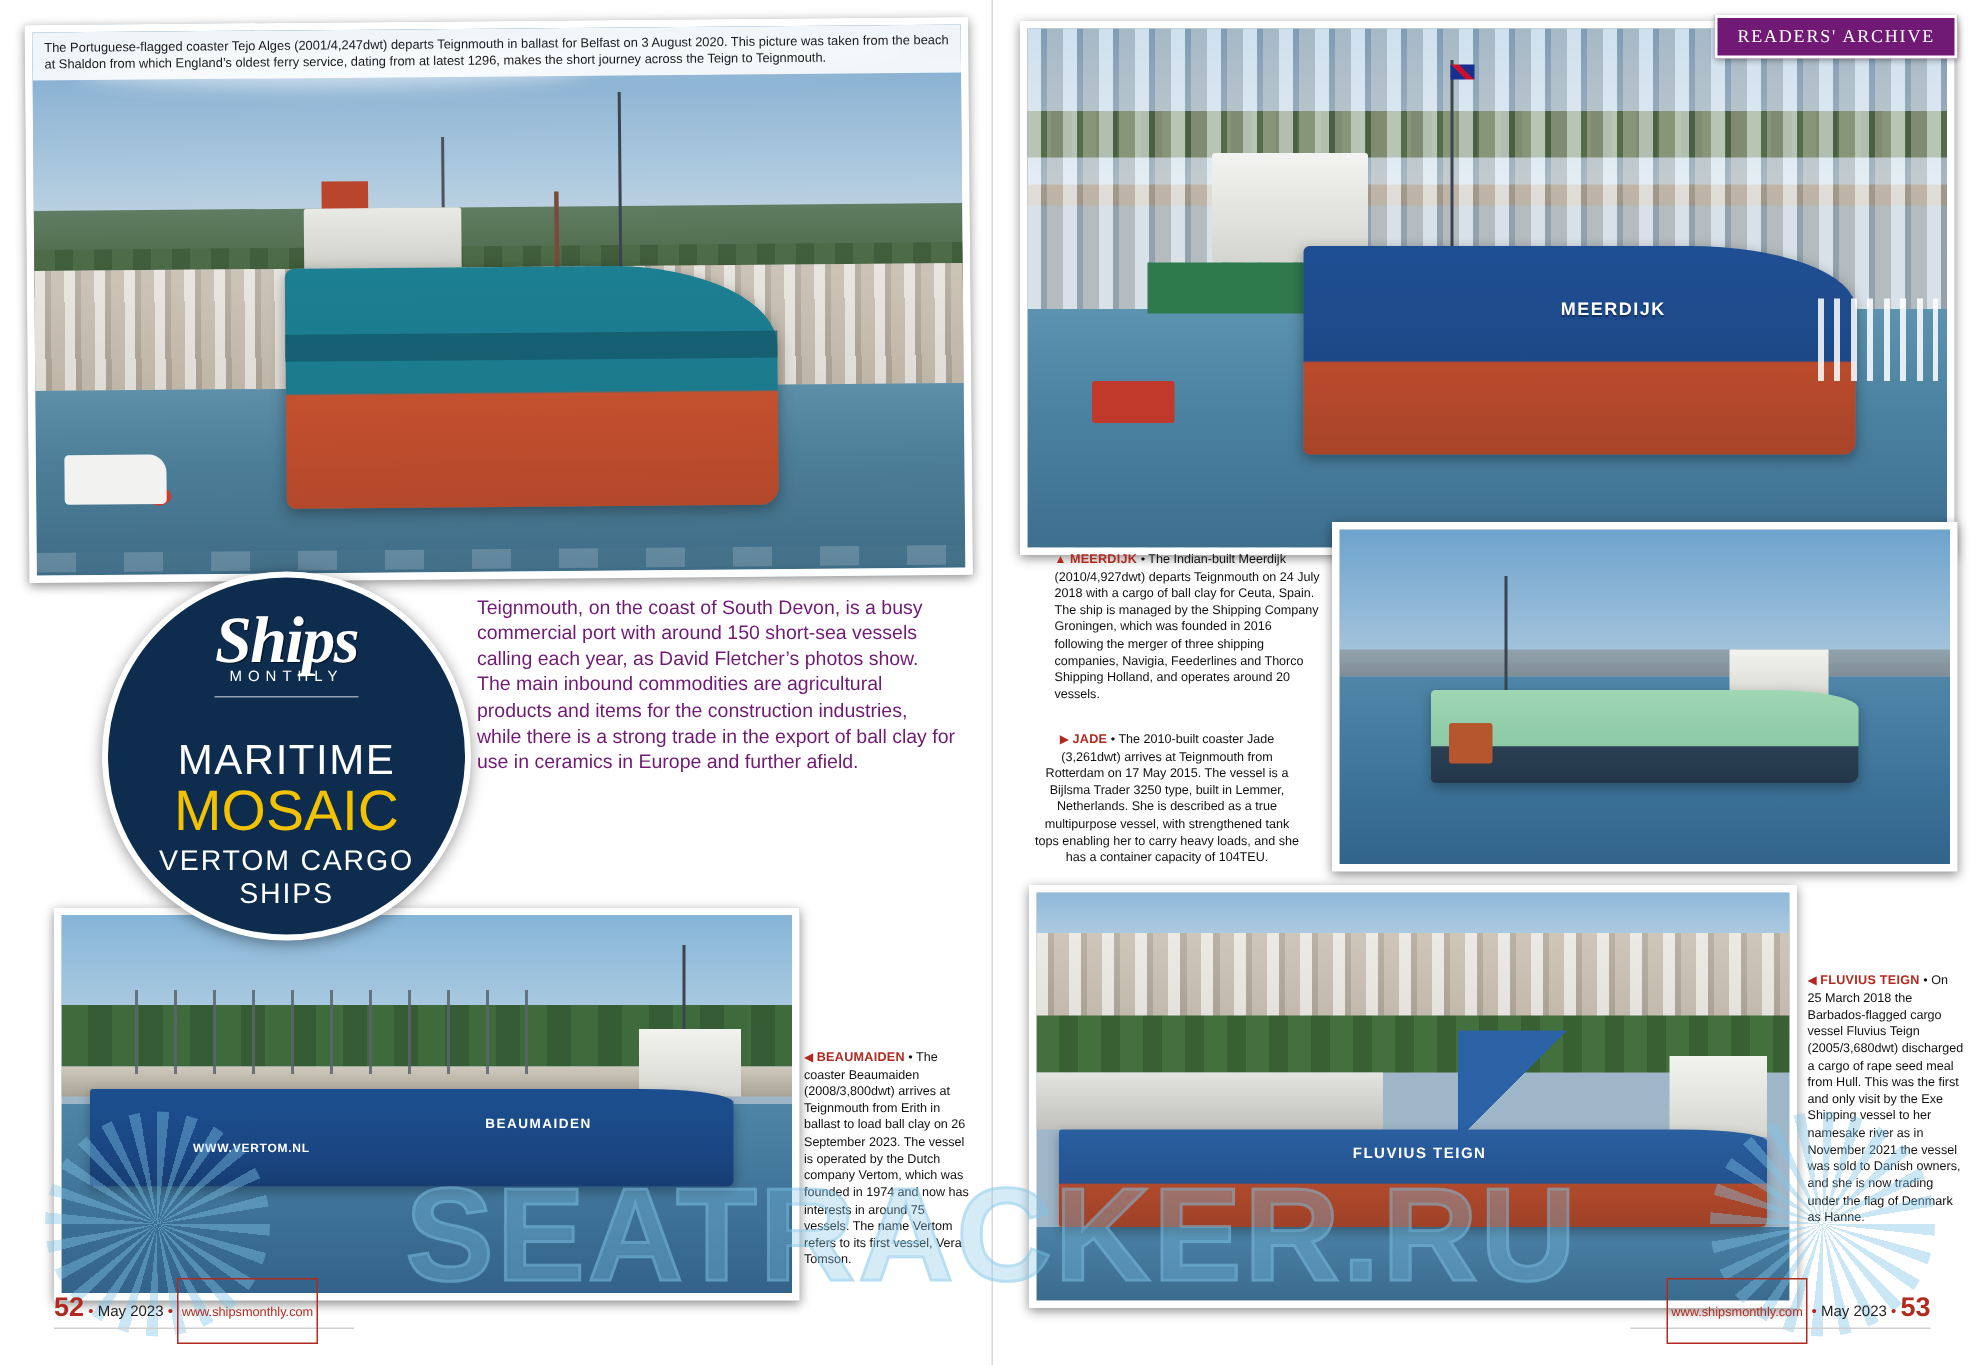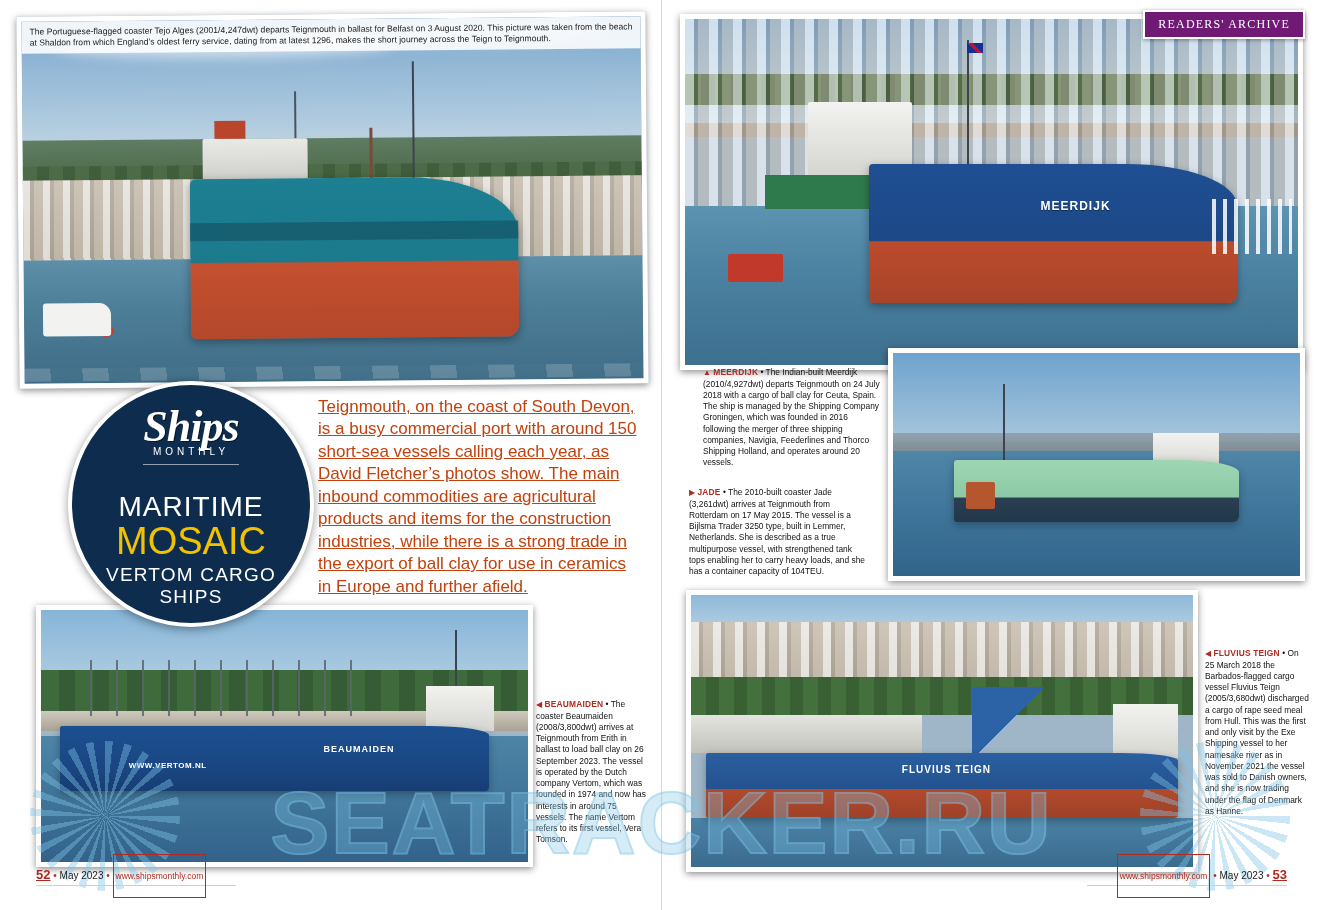--- a/index.html
+++ b/index.html
@@ -194,39 +194,38 @@
   #roundel .maritime { font-size:28px; letter-spacing:1px; line-height:1;margin-top:23px; }
   #roundel .mosaic {
     font-size:38px; font-weight:normal; color:#f2c200; letter-spacing:0px; line-height:1;
     margin:1px 0 4px;
   }
   #roundel .teign { font-size:19px; letter-spacing:1.2px; line-height:1.15; }
 
   
   #intro {
     position:absolute; left:318px; top:396px; width:320px;
-    font-size:17px; line-height:1.32; color:#c2410c;
+    font-size:13px; line-height:1.32; color:#701a75;
     font-family:"Liberation Sans", sans-serif;
-    text-decoration:underline;
   }
 
   
   .cap { position:absolute; font-size:8.4px; line-height:1.34; color:#111111; }
   .cap .hd { font-weight:bold; color:#b12a1f; letter-spacing:.2px; }
   .cap .tri { color:#b12a1f; font-size:8px; }
   #cap-meerdijk { left:689px; top:367px; width:178px;margin-left:14px; }
-  #cap-jade { left:689px; top:487px; width:178px; }
+  #cap-jade { left:689px; top:487px; width:178px;text-align:center; }
   #cap-beaumaiden { left:536px; top:699px; width:112px; }
   #cap-fluvius { left:1205px; top:648px; width:104px; }
 
   
   .folio { position:absolute; bottom:28px; font-size:10px; color:#222; }
   #folio-left { left:36px; }
   #folio-right { right:36px; }
-  .folio .num { font-weight:bold; font-size:13px; color:#b12a1f;text-decoration:underline; }
+  .folio .num { font-weight:bold; font-size:18px; color:#b12a1f; }
   .folio .site { color:#b12a1f; border:1px solid #b12a1f; padding:16px 2px; font-size:8.5px; }
   .folio .dot { color:#b12a1f; }
   .folio-rule { position:absolute; bottom:24px; height:1px; background:#cfcfcf; }
   #rule-left { left:36px; width:200px; }
   #rule-right { right:36px; width:200px; }
 
   
   #watermark {
     position:absolute; left:0; top:735px; width:1323px; height:175px;
     pointer-events:none; opacity:.55;

